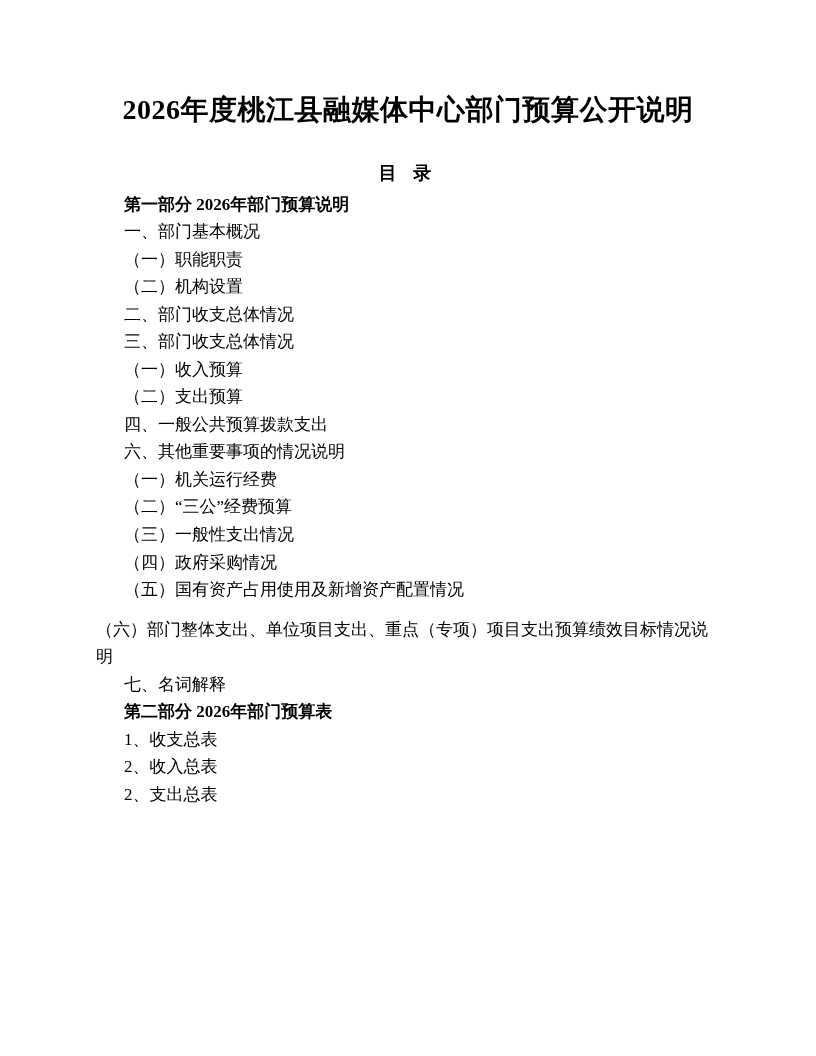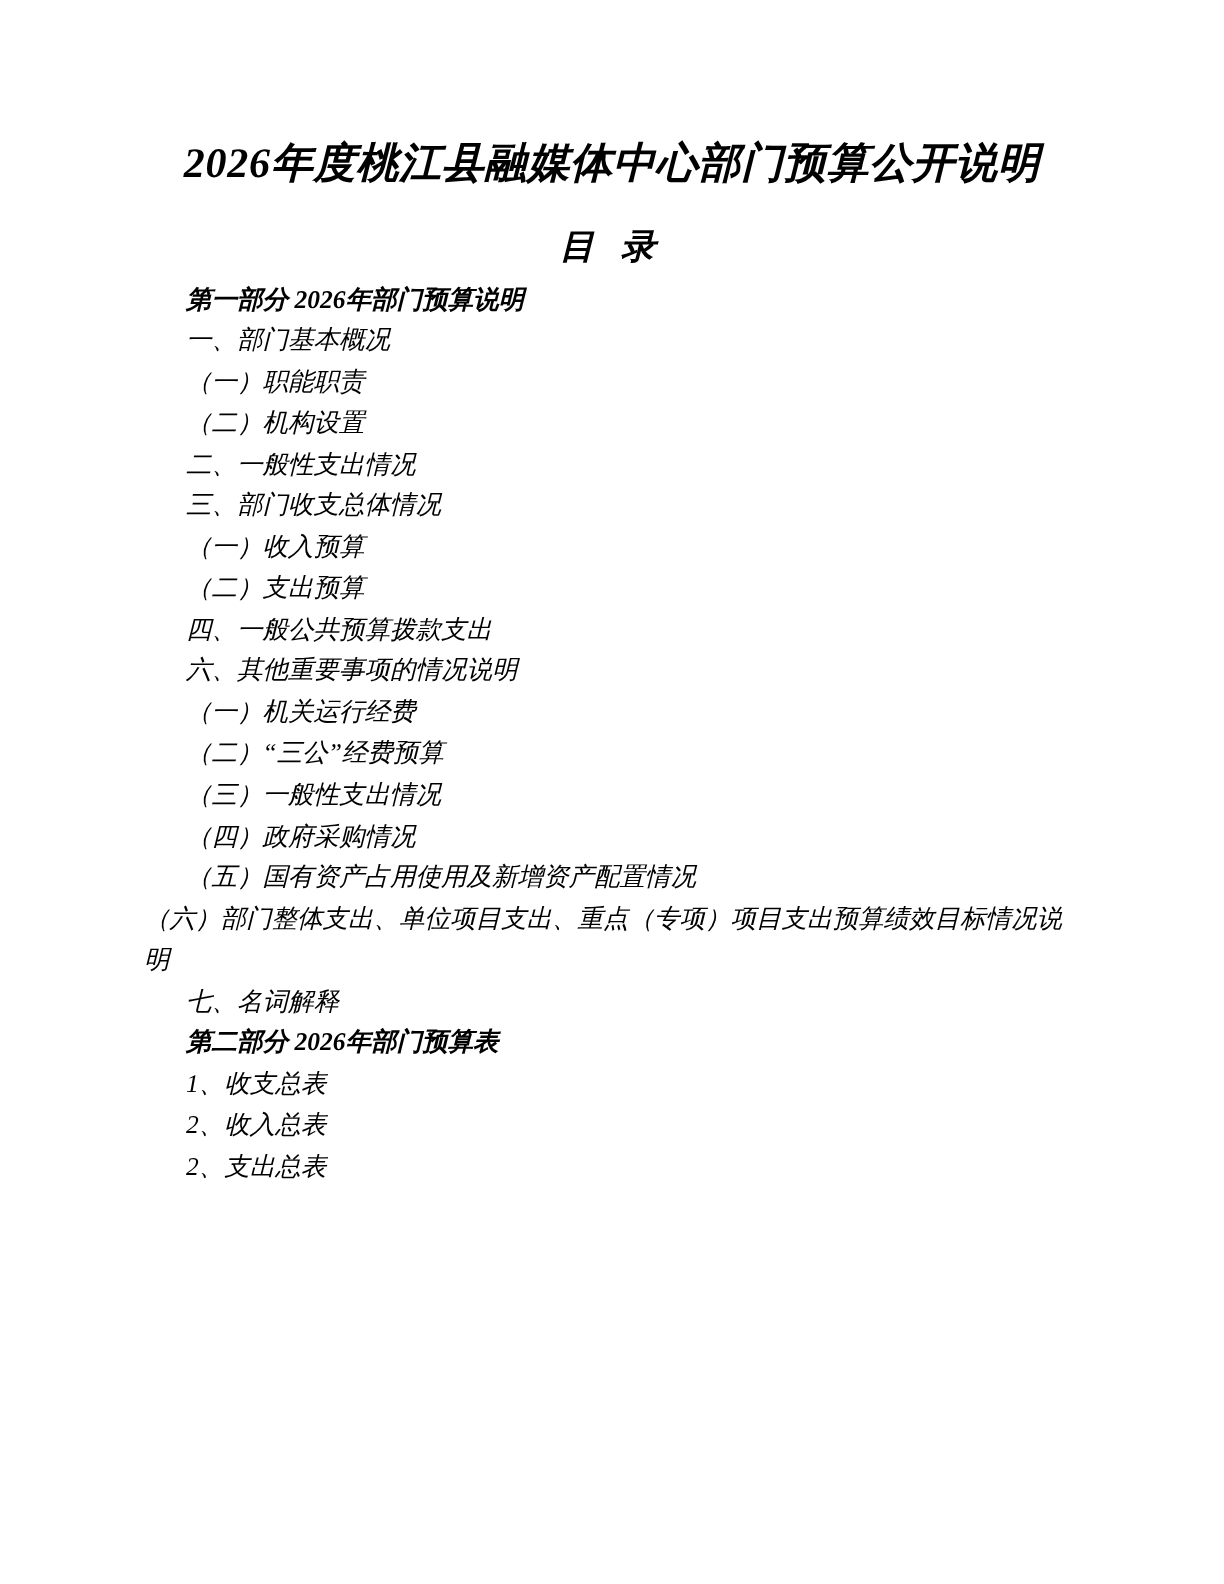--- a/index.html
+++ b/index.html
@@ -13,35 +13,34 @@
     font-family: "Liberation Serif", "DejaVu Serif", serif;
     color: #000000;
     overflow: hidden;
   }
   .page {
     width: 816px;
     height: 1052px;
     box-sizing: border-box;
     padding: 72px 96px 104px 96px;
     position: relative;
-    font-style: italic;
   }
   .doc-title {
     font-size: 28px;
     font-weight: bold;
     text-align: center;
     line-height: 1.45;
     margin: 18px 0 0 0;
     letter-spacing: 0.5px;
   }
   .toc-heading {
     text-align: center;
-    font-size: 23px;
+    font-size: 18px;
     font-weight: bold;
-    margin: 18px 0 6px 0;
+    margin: 30px 0 6px 0;
     letter-spacing: 6px;
   }
   .toc-list {
     margin: 0;
     padding: 0;
     list-style: none;
   }
   .toc-line {
     font-size: 17px;
     line-height: 1.62;
@@ -52,37 +51,38 @@
     text-indent: 28px;
   }
   .lvl-1 {
     text-indent: 28px;
   }
   .lvl-2 {
     text-indent: 28px;
   }
   .lvl-wrap {
     text-indent: 0;
+    margin-top: 12px;
   }
 </style>
 </head>
 <body>
 
 <div class="page">
 
   <h1 class="doc-title">2026年度桃江县融媒体中心部门预算公开说明</h1>
 
   <div class="toc-heading">目  录</div>
 
   <div class="toc-list">
       <div class="toc-line lvl-part">第一部分 2026年部门预算说明</div>
       <div class="toc-line lvl-1">一、部门基本概况</div>
       <div class="toc-line lvl-2">（一）职能职责</div>
       <div class="toc-line lvl-2">（二）机构设置</div>
-      <div class="toc-line lvl-1">二、一般性支出情况</div>
+      <div class="toc-line lvl-1">二、部门收支总体情况</div>
       <div class="toc-line lvl-1">三、部门收支总体情况</div>
       <div class="toc-line lvl-2">（一）收入预算</div>
       <div class="toc-line lvl-2">（二）支出预算</div>
       <div class="toc-line lvl-1">四、一般公共预算拨款支出</div>
       <div class="toc-line lvl-1">六、其他重要事项的情况说明</div>
       <div class="toc-line lvl-2">（一）机关运行经费</div>
       <div class="toc-line lvl-2">（二）“三公”经费预算</div>
       <div class="toc-line lvl-2">（三）一般性支出情况</div>
       <div class="toc-line lvl-2">（四）政府采购情况</div>
       <div class="toc-line lvl-2">（五）国有资产占用使用及新增资产配置情况</div>

